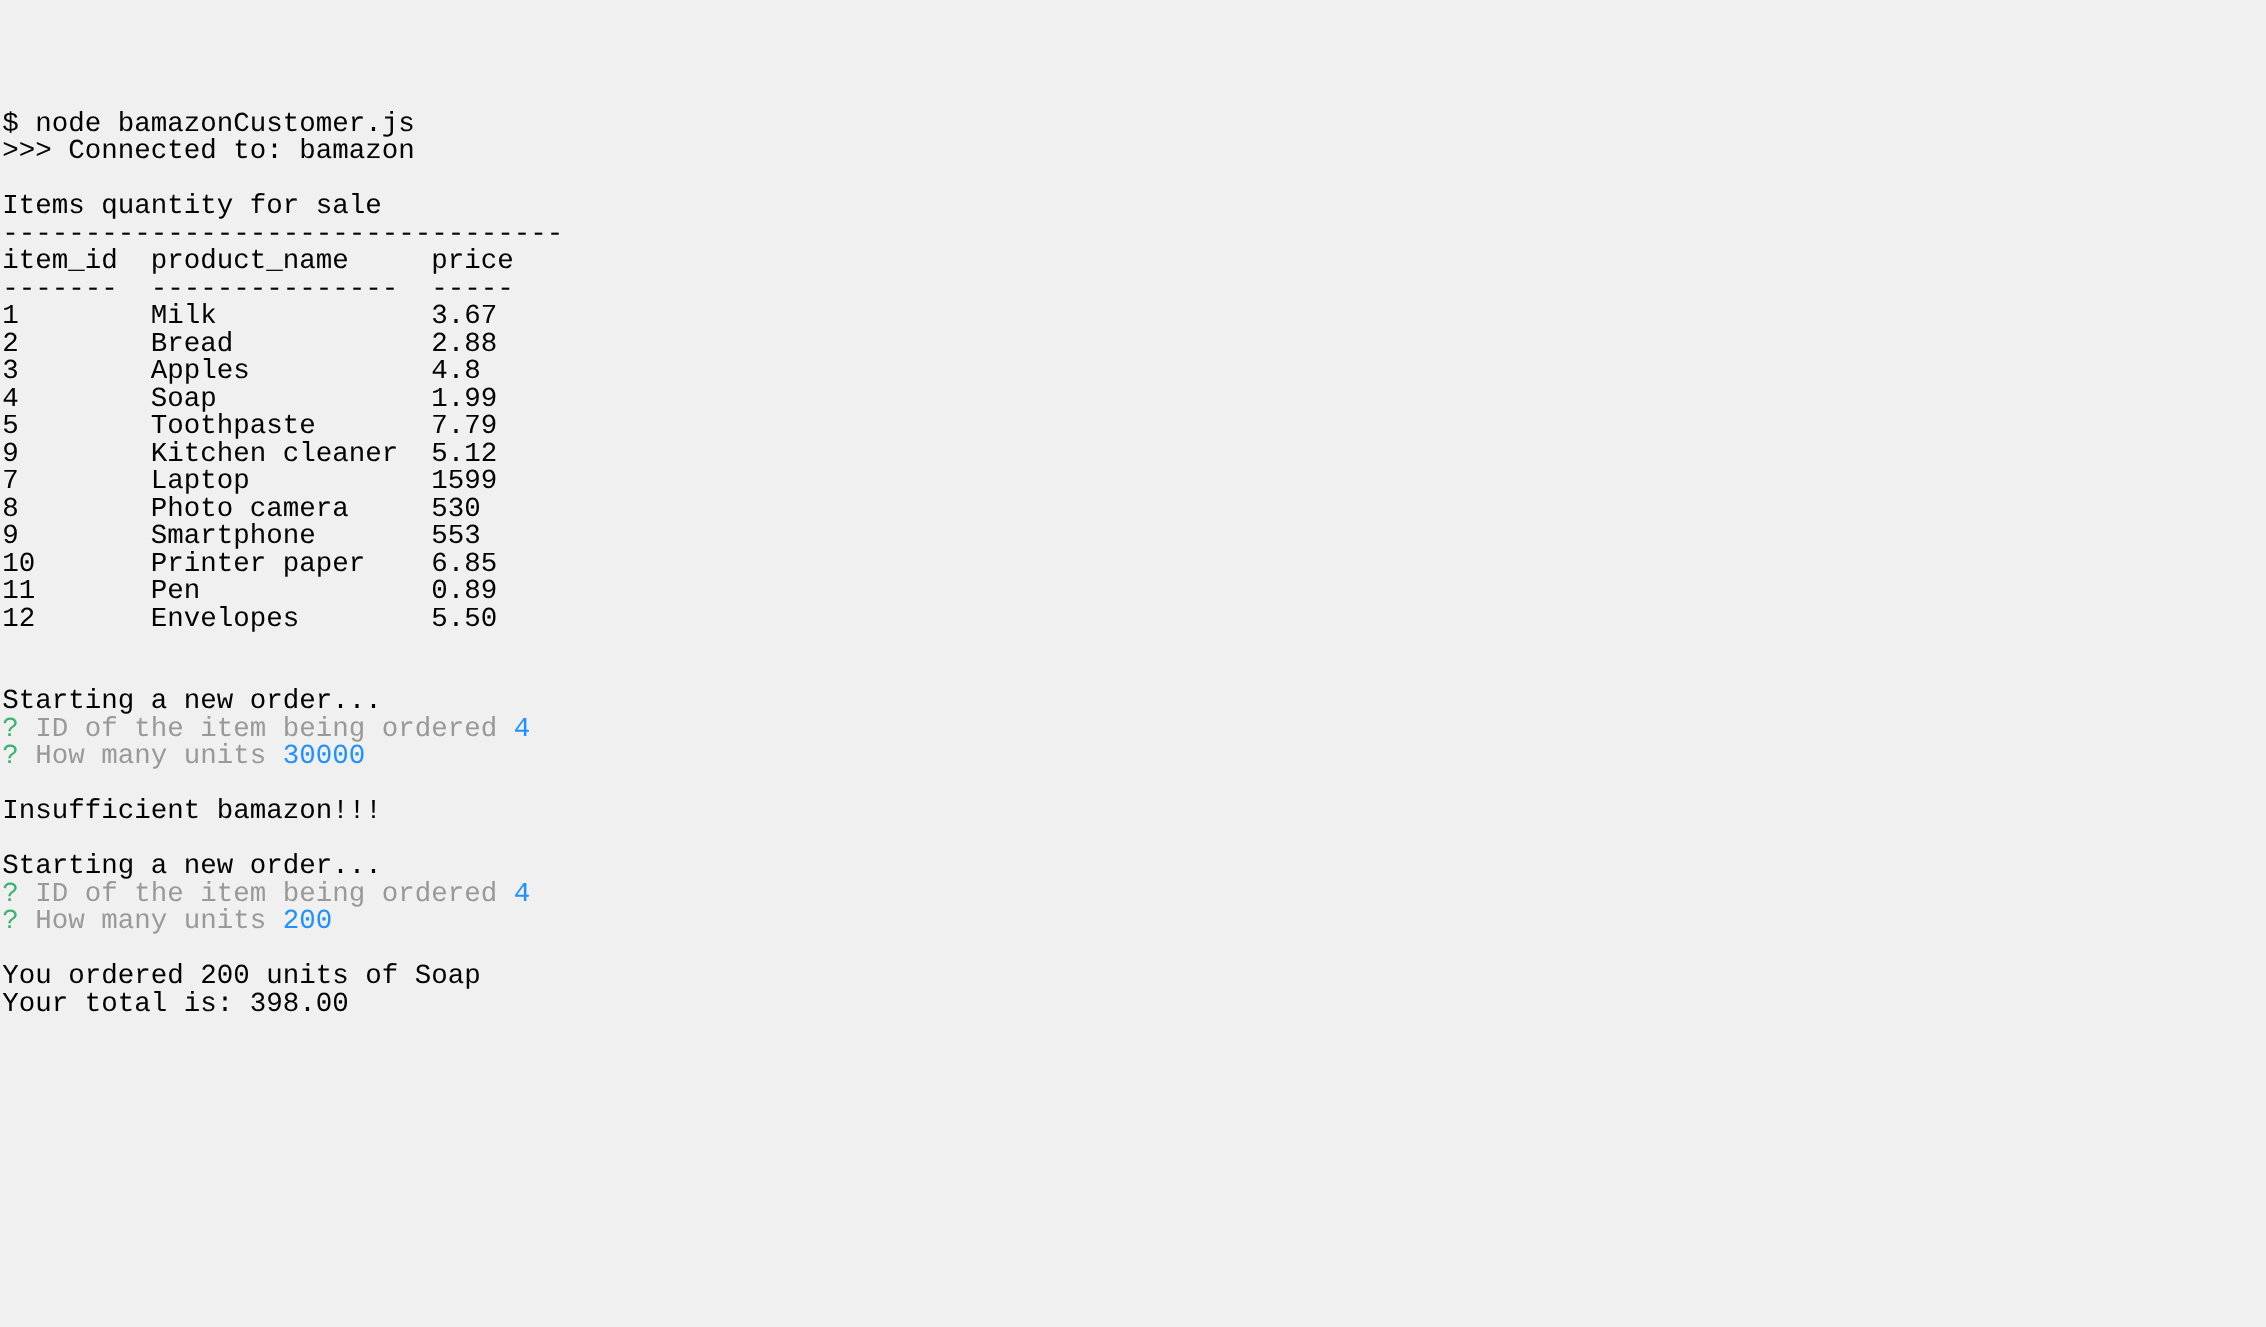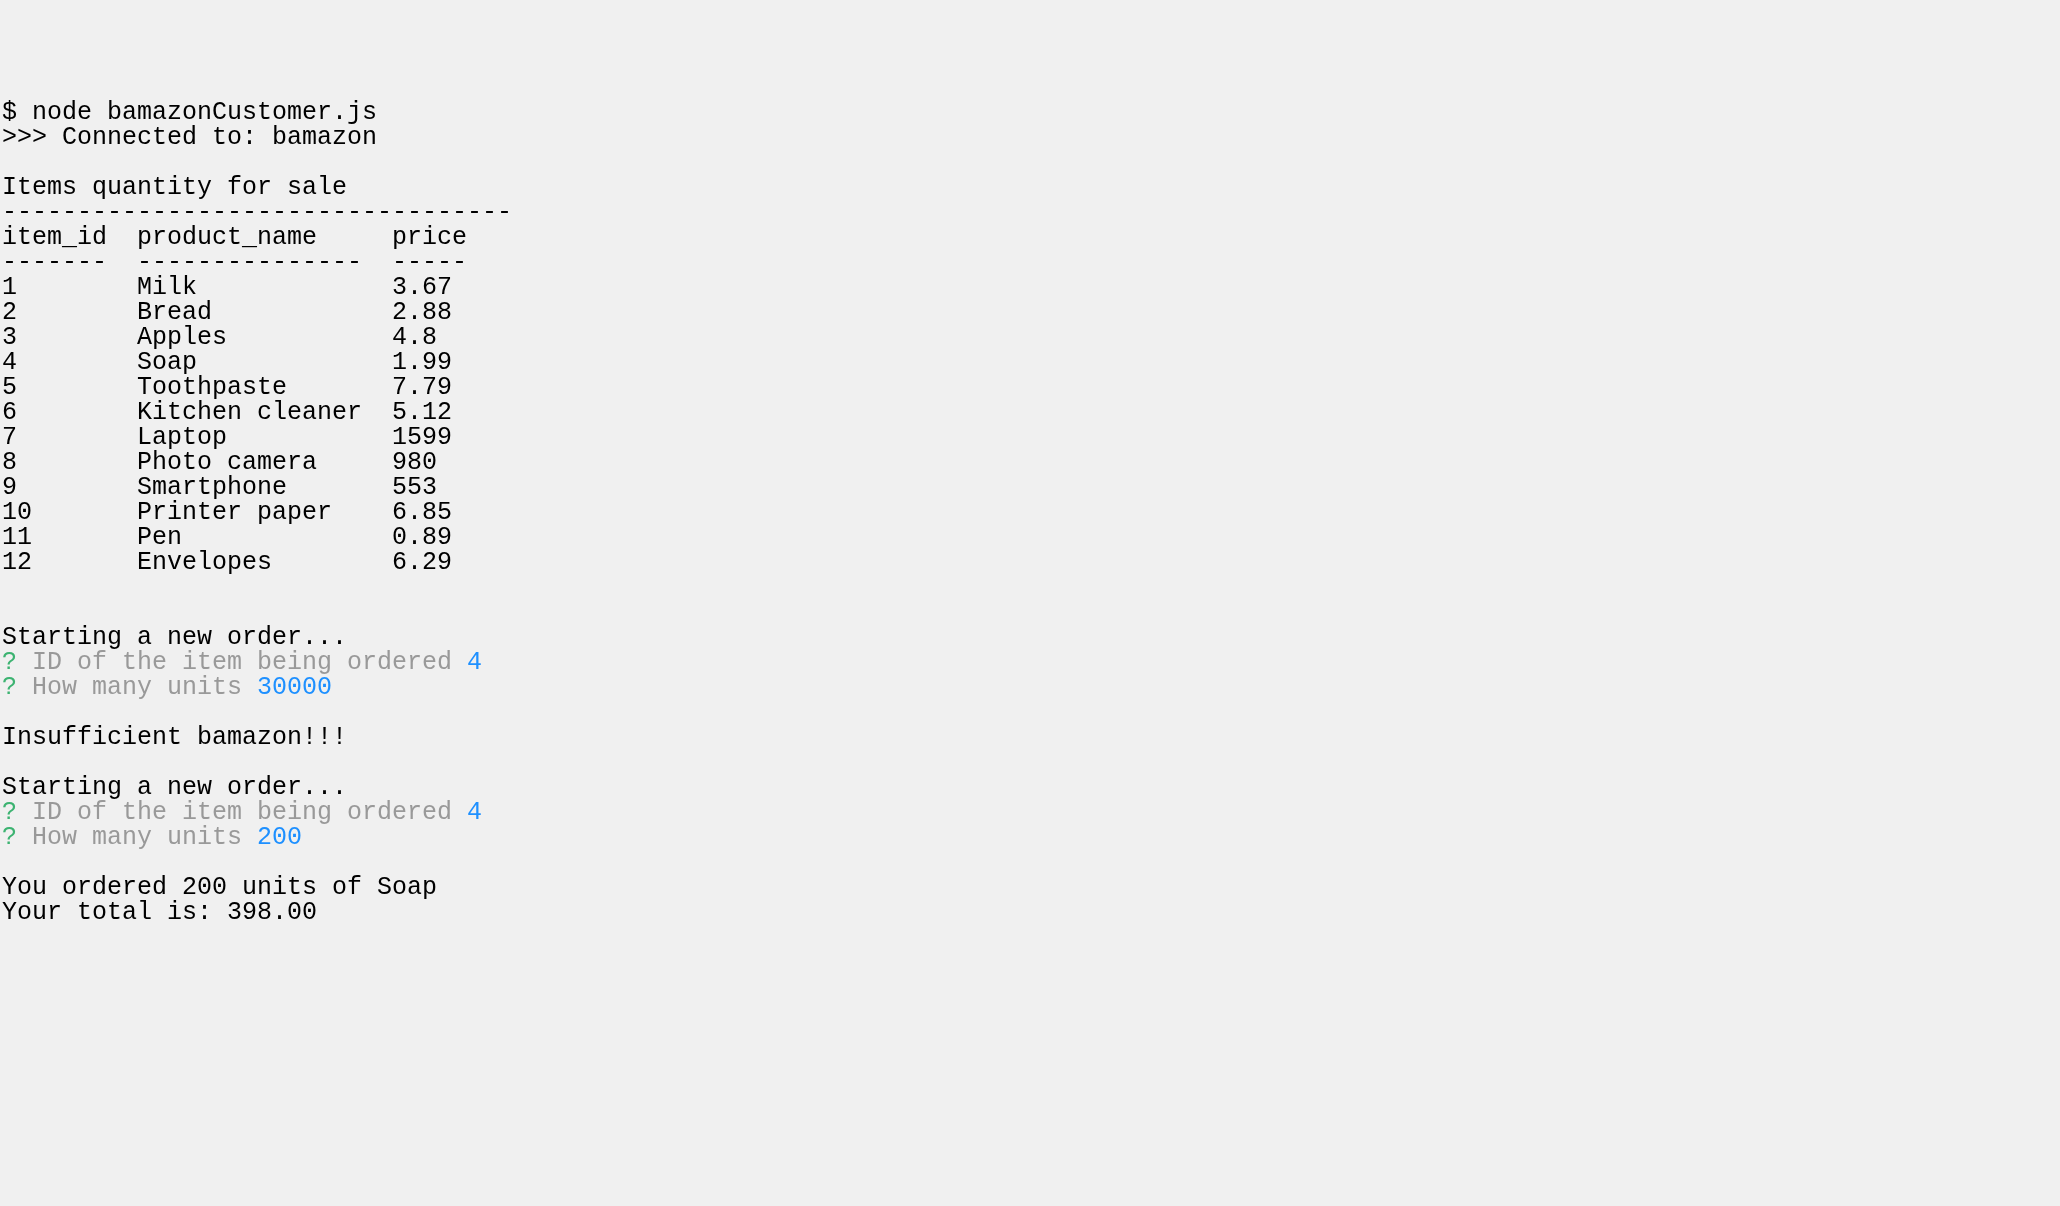--- a/index.html
+++ b/index.html
@@ -40,27 +40,27 @@
 <span></span>
 <span>Items quantity for sale</span>
 <span>----------------------------------</span>
 <span>item_id  product_name     price</span>
 <span>-------  ---------------  -----</span>
 <span>1        Milk             3.67</span>
 <span>2        Bread            2.88</span>
 <span>3        Apples           4.8</span>
 <span>4        Soap             1.99</span>
 <span>5        Toothpaste       7.79</span>
-<span>6        Kitchen cleaner  5.12</span>
+<span>9        Kitchen cleaner  5.12</span>
 <span>7        Laptop           1599</span>
-<span>8        Photo camera     980</span>
+<span>8        Photo camera     530</span>
 <span>9        Smartphone       553</span>
 <span>10       Printer paper    6.85</span>
 <span>11       Pen              0.89</span>
-<span>12       Envelopes        6.29</span>
+<span>12       Envelopes        5.50</span>
 <span></span>
 <span></span>
 <span>Starting a new order...</span>
 <span class="prompt-q">?</span><span class="prompt-text"> ID of the item being ordered </span><span class="answer">4</span>
 <span class="prompt-q">?</span><span class="prompt-text"> How many units </span><span class="answer">30000</span>
 <span></span>
 <span>Insufficient bamazon!!!</span>
 <span></span>
 <span>Starting a new order...</span>
 <span class="prompt-q">?</span><span class="prompt-text"> ID of the item being ordered </span><span class="answer">4</span>

